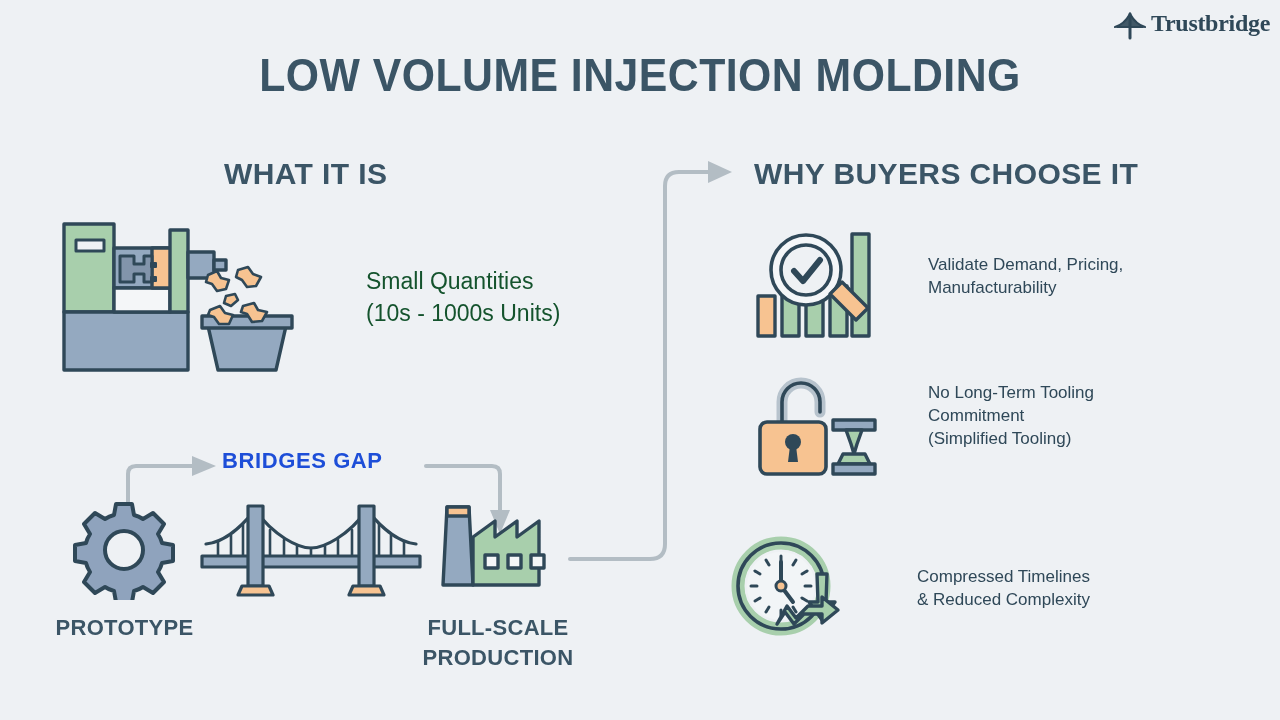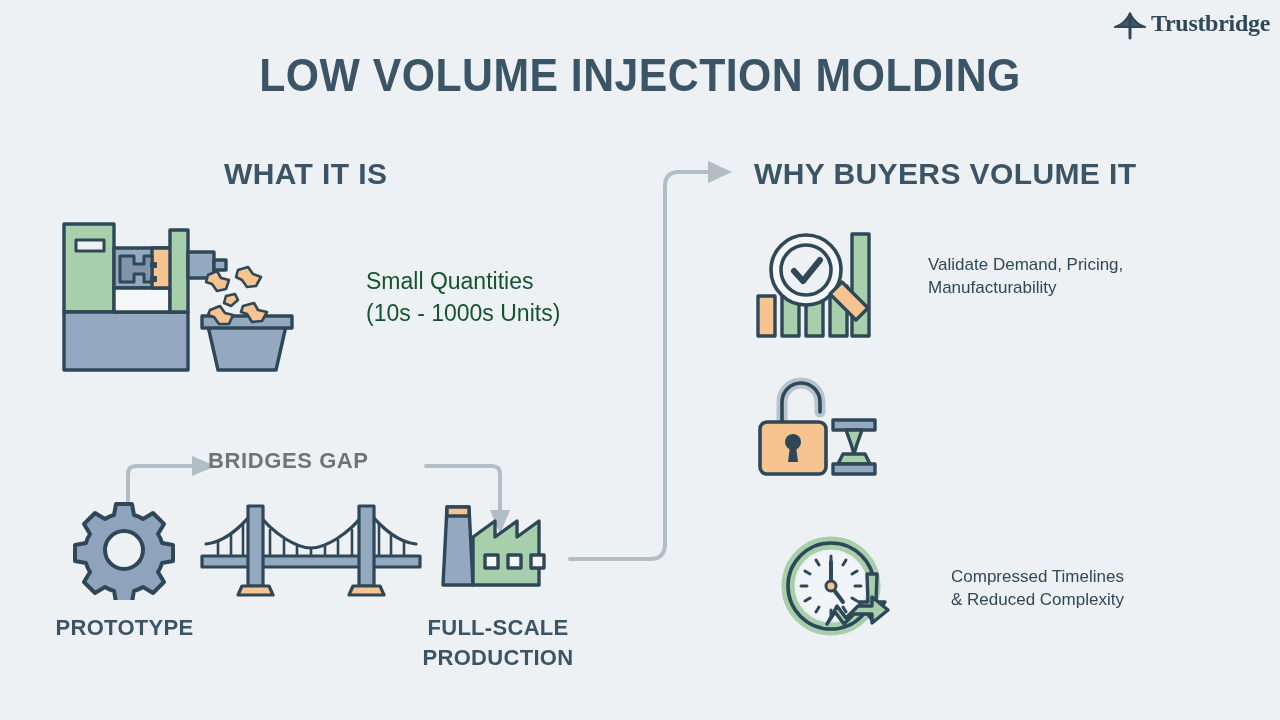--- a/index.html
+++ b/index.html
@@ -37,41 +37,41 @@
 
   
   .machine{position:absolute;left:58px;top:218px;}
   .qty-text{
     position:absolute;left:330px;top:266px;width:280px;
     font-size:23px;line-height:1.38;color:#14532d;margin-left:36px;
   }
 
   .flow{position:absolute;left:40px;top:440px;width:580px;height:240px;}
   .bridges-label{
-    position:absolute;left:208px;top:448px;
-    font-size:22px;font-weight:bold;letter-spacing:.6px;color:#737373;
+    position:absolute;left:222px;top:448px;
+    font-size:22px;font-weight:bold;letter-spacing:.6px;color:#1d4ed8;
   }
   .gear-wrap{position:absolute;left:72px;top:500px;}
   .bridge-wrap{position:absolute;left:198px;top:502px;}
   .factory-wrap{position:absolute;left:437px;top:497px;}
   .cap{
     position:absolute;font-size:22px;font-weight:bold;letter-spacing:.3px;color:#3b5566;
     text-align:center;line-height:1.35;
   }
   .cap.proto{left:22px;top:613px;width:205px;}
   .cap.full{left:398px;top:613px;width:200px;}
 
   
   .connector{position:absolute;left:540px;top:150px;}
 
   
   .benefit{position:absolute;display:flex;align-items:flex-start;}
   .b1{left:752px;top:224px;}
   .b2{left:752px;top:368px;}
-  .b3{left:775px;top:532px;}
+  .b3{left:725px;top:532px;gap:16px;}
   .b-icon{width:132px;flex:0 0 132px;}
   .b-text{
     font-size:17px;line-height:1.35;color:#2f4858;
     padding-top:30px;margin-left:44px;width:300px;
   }
   .b3 .b-text{padding-top:34px;}
   .b2 .b-text{padding-top:14px;}
 </style>
 </head>
 <body>
@@ -86,21 +86,21 @@
         <path d="M4 17 L30 17" stroke="#2f4858" stroke-width="2" stroke-linecap="round"></path>
         <path d="M17 5 L6 16.5 L28 16.5 Z" fill="#2f4858" opacity=".9"></path>
       </svg>
     </span>
     <span class="brand-name">Trustbridge</span>
   </div>
 
   <div class="main-title">LOW VOLUME INJECTION MOLDING</div>
 
   <div class="sec-head left">WHAT IT IS</div>
-  <div class="sec-head right">WHY BUYERS VOLUME IT</div>
+  <div class="sec-head right">WHY BUYERS CHOOSE IT</div>
 
   <div class="machine">
     <svg width="250" height="160" viewBox="0 0 250 160">
       <g stroke="#2f4858" stroke-width="3.4" stroke-linejoin="round">
 
         <rect x="6" y="6" width="50" height="88" fill="#a8cfac"></rect>
         <rect x="18" y="22" width="28" height="11" fill="#eef1f4" stroke-width="3"></rect>
 
         <rect x="6" y="94" width="124" height="58" fill="#94a9c0"></rect>
 
@@ -263,20 +263,25 @@
           <path d="M38 78 h6 l2 16 h-10 z" fill="#2f4858" stroke="none"></path>
         </g>
         <g stroke="#2f4858" stroke-width="3.4" stroke-linejoin="round">
           <rect x="81" y="52" width="42" height="10" fill="#94a9c0"></rect>
           <path d="M94 62 h16 l-5 14 -3 10 -3 -10 z" fill="#a8cfac"></path>
           <path d="M86 96 h32 l-5 -10 h-22 z" fill="#a8cfac"></path>
           <rect x="81" y="96" width="42" height="10" fill="#94a9c0"></rect>
         </g>
       </svg>
     </div>
+    <div class="b-text">
+      <div>No Long-Term Tooling</div>
+      <div>Commitment</div>
+      <div>(Simplified Tooling)</div>
+    </div>
   </div>
 
   <div class="benefit b3">
     <div class="b-icon">
       <svg width="132" height="118" viewBox="0 0 132 118">
         <g stroke="#2f4858" stroke-width="3.6" fill="none">
           <circle cx="56" cy="54" r="43" stroke="#a8cfac" stroke-width="13"></circle>
           <circle cx="56" cy="54" r="43"></circle>
           <circle cx="56" cy="54" r="35" stroke="#eef1f4" stroke-width="2" fill="#f2f5f7"></circle>
         </g>

